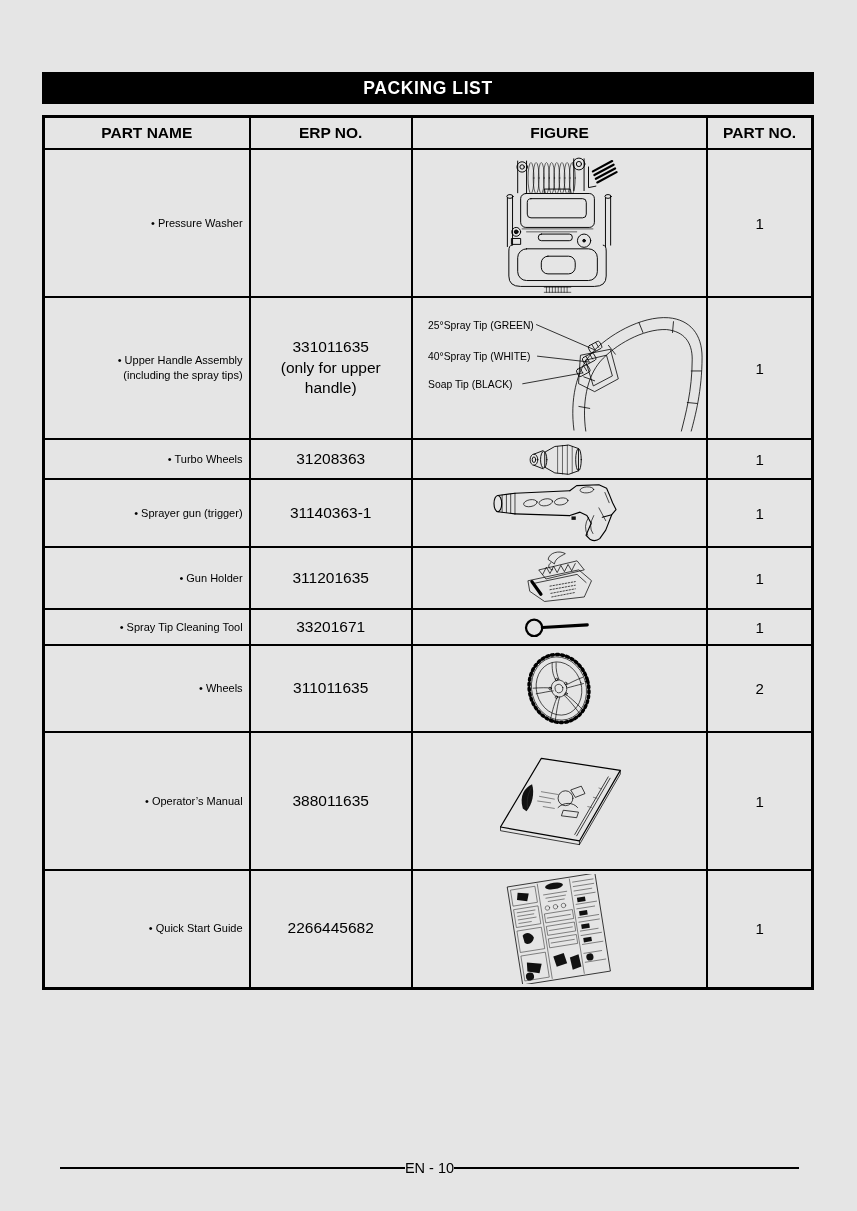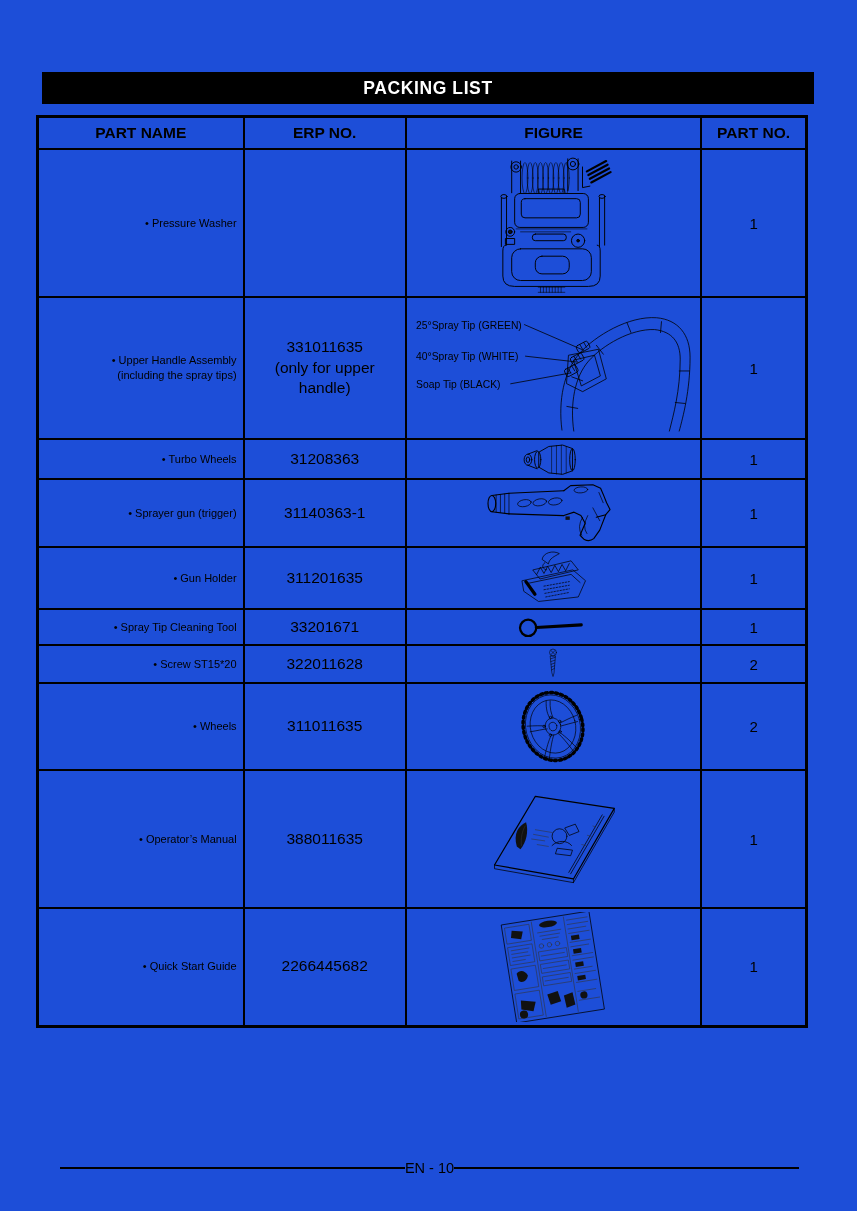--- a/index.html
+++ b/index.html
@@ -1,43 +1,43 @@
 <!DOCTYPE html>
 <html><head>
 <meta charset="utf-8">
 <style>
   html,body { margin:0; padding:0; background:#fff; }
   body { width:857px; height:1211px; font-family:"Liberation Sans", sans-serif; color:#000; }
-  .page { position:relative; width:857px; height:1211px; background:#1d4ed8; overflow:hidden; }
+  .page { position:relative; width:857px; height:1211px; background:#e5e5e5; overflow:hidden; }
 
   .title-bar {
     position:absolute; left:42px; top:72px; width:772px; height:32px;
     background:#000; color:#fff; font-weight:bold; font-size:17.5px; letter-spacing:.6px;
     display:flex; align-items:center; justify-content:center;
   }
 
   table.packing {
-    position:absolute; left:36px; top:115px; width:772px;
+    position:absolute; left:42px; top:115px; width:772px;
     border-collapse:collapse; table-layout:fixed;
     border:3px solid #000;
   }
   table.packing th, table.packing td { border:2px solid #000; }
   table.packing th {
     height:30px; font-size:15.5px; font-weight:bold; text-align:center; padding:0;
   }
   td.name {
     font-size:11px; text-align:right; padding:4px 6px 4px 12px;
     vertical-align:middle; white-space:pre-line; line-height:1.35;
   }
   td.erp {
     font-size:15.5px; text-align:center; vertical-align:middle;
     white-space:pre-line; line-height:1.35; padding:2px;
   }
   td.qty { font-size:15px; text-align:center; vertical-align:middle; }
-  td.fig { text-align:center; vertical-align:middle; padding:2px 6px; }
+  td.fig { text-align:center; vertical-align:middle; padding:2px 12px; }
   td.fig svg { display:block; margin:0 auto; }
 
   svg.lineart { fill:none; stroke:#000; stroke-width:1.3; stroke-linecap:round; stroke-linejoin:round; }
   svg.lineart text { fill:#000; stroke:none; font-family:"Liberation Sans", sans-serif; font-size:10.5px; }
   .thin { stroke-width:.8; }
   .hair { stroke-width:.6; stroke:#333; }
 
   .footer {
     position:absolute; left:60px; right:58px; top:1160px;
     display:flex; align-items:center; font-size:14.5px;
@@ -210,33 +210,20 @@
         <td class="erp">33201671</td>
         <td class="fig">
           <svg class="lineart" viewBox="0 0 86 28" width="74" height="24">
             <circle cx="14" cy="15" r="9.5" stroke-width="2.6"></circle>
             <path d="M23.5 14.5 L76 11.5" stroke-width="3.6"></path>
           </svg>
         </td>
         <td class="qty">1</td>
       </tr>
 
-      <tr style="height:35px">
-        <td class="name">• Screw ST15*20</td>
-        <td class="erp">322011628</td>
-        <td class="fig">
-          <svg class="lineart" viewBox="0 0 20 46" width="14" height="32">
-            <circle cx="10" cy="6.5" r="5" class="thin"></circle>
-            <path class="thin" d="M7.5 4 L12.5 9 M12.5 4 L7.5 9"></path>
-            <path d="M6.5 11.5 L13.5 11.5 L11.5 36 L10 41 L8.5 36 Z" class="thin"></path>
-            <path class="thin" d="M6.8 15.5 L13 13.5 M7 19.5 L12.8 17.5 M7.3 23.5 L12.5 21.5 M7.6 27.5 L12.2 25.5 M8 31.5 L11.8 29.5"></path>
-          </svg>
-        </td>
-        <td class="qty">2</td>
-      </tr>
 
       <tr style="height:68px">
         <td class="name">• Wheels</td>
         <td class="erp">311011635</td>
         <td class="fig">
           <svg class="lineart" viewBox="0 0 100 104" width="78" height="81">
             <g transform="rotate(-15 50 52)">
               <ellipse cx="50" cy="52" rx="38" ry="44" stroke-width="4.5" stroke-dasharray="2.5 4" class=""></ellipse>
               <ellipse cx="50" cy="52" rx="35" ry="41" class="thin"></ellipse>
               <ellipse cx="50" cy="52" rx="29" ry="34.5" class="thin"></ellipse>

